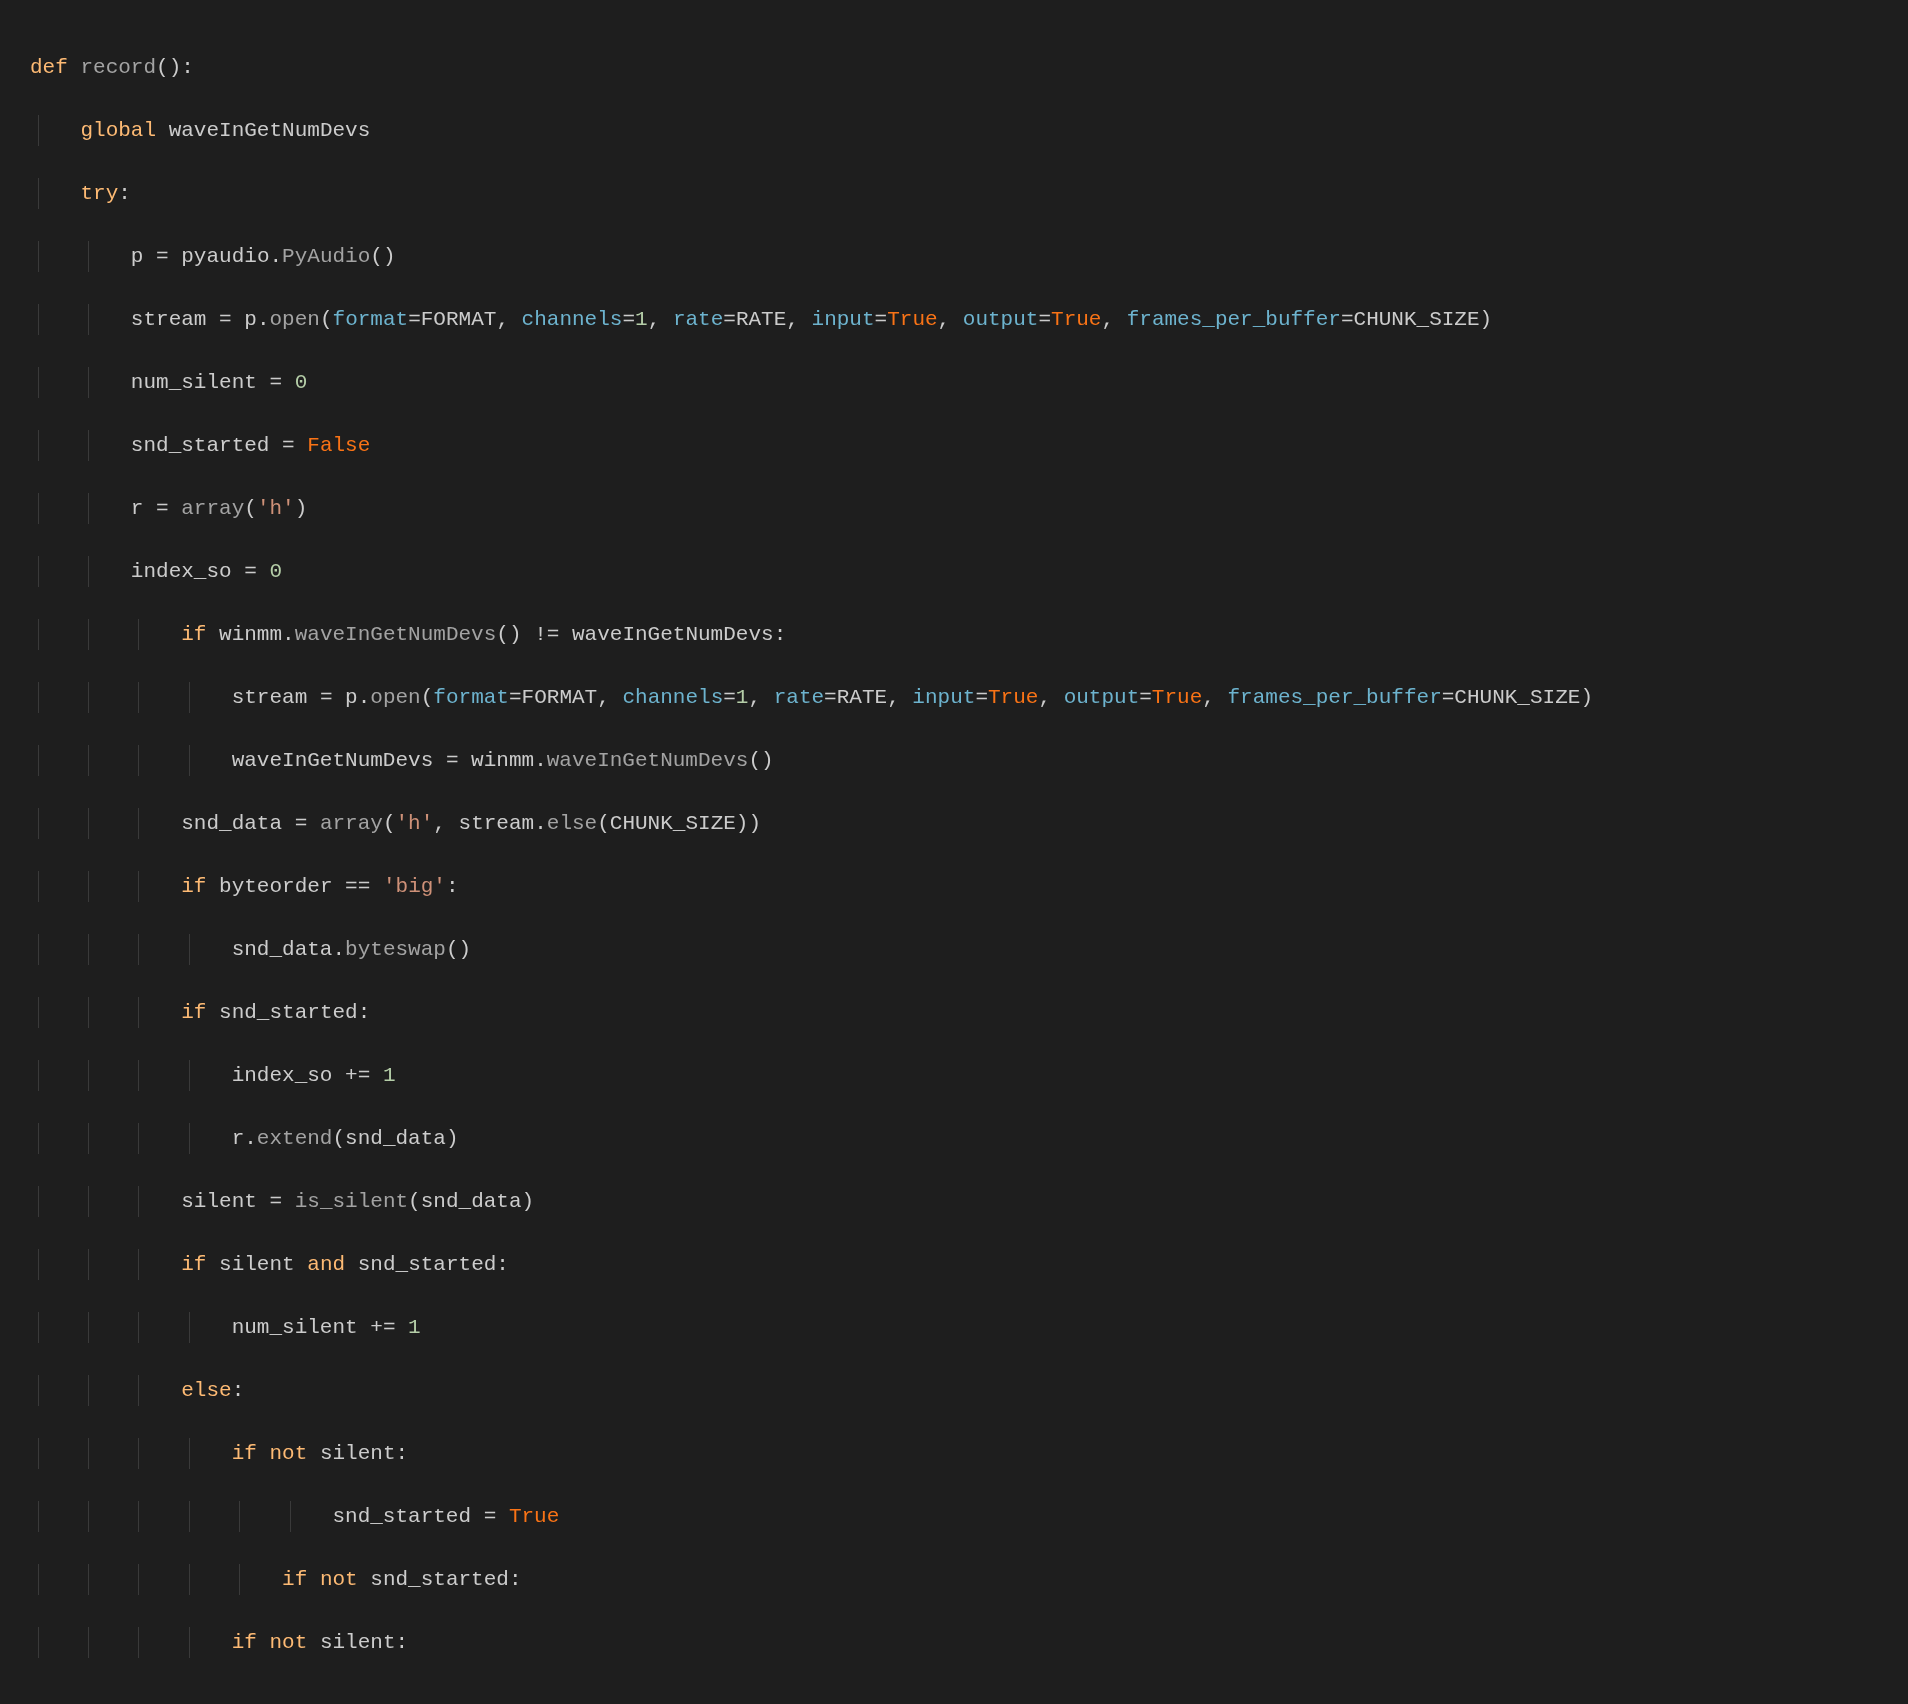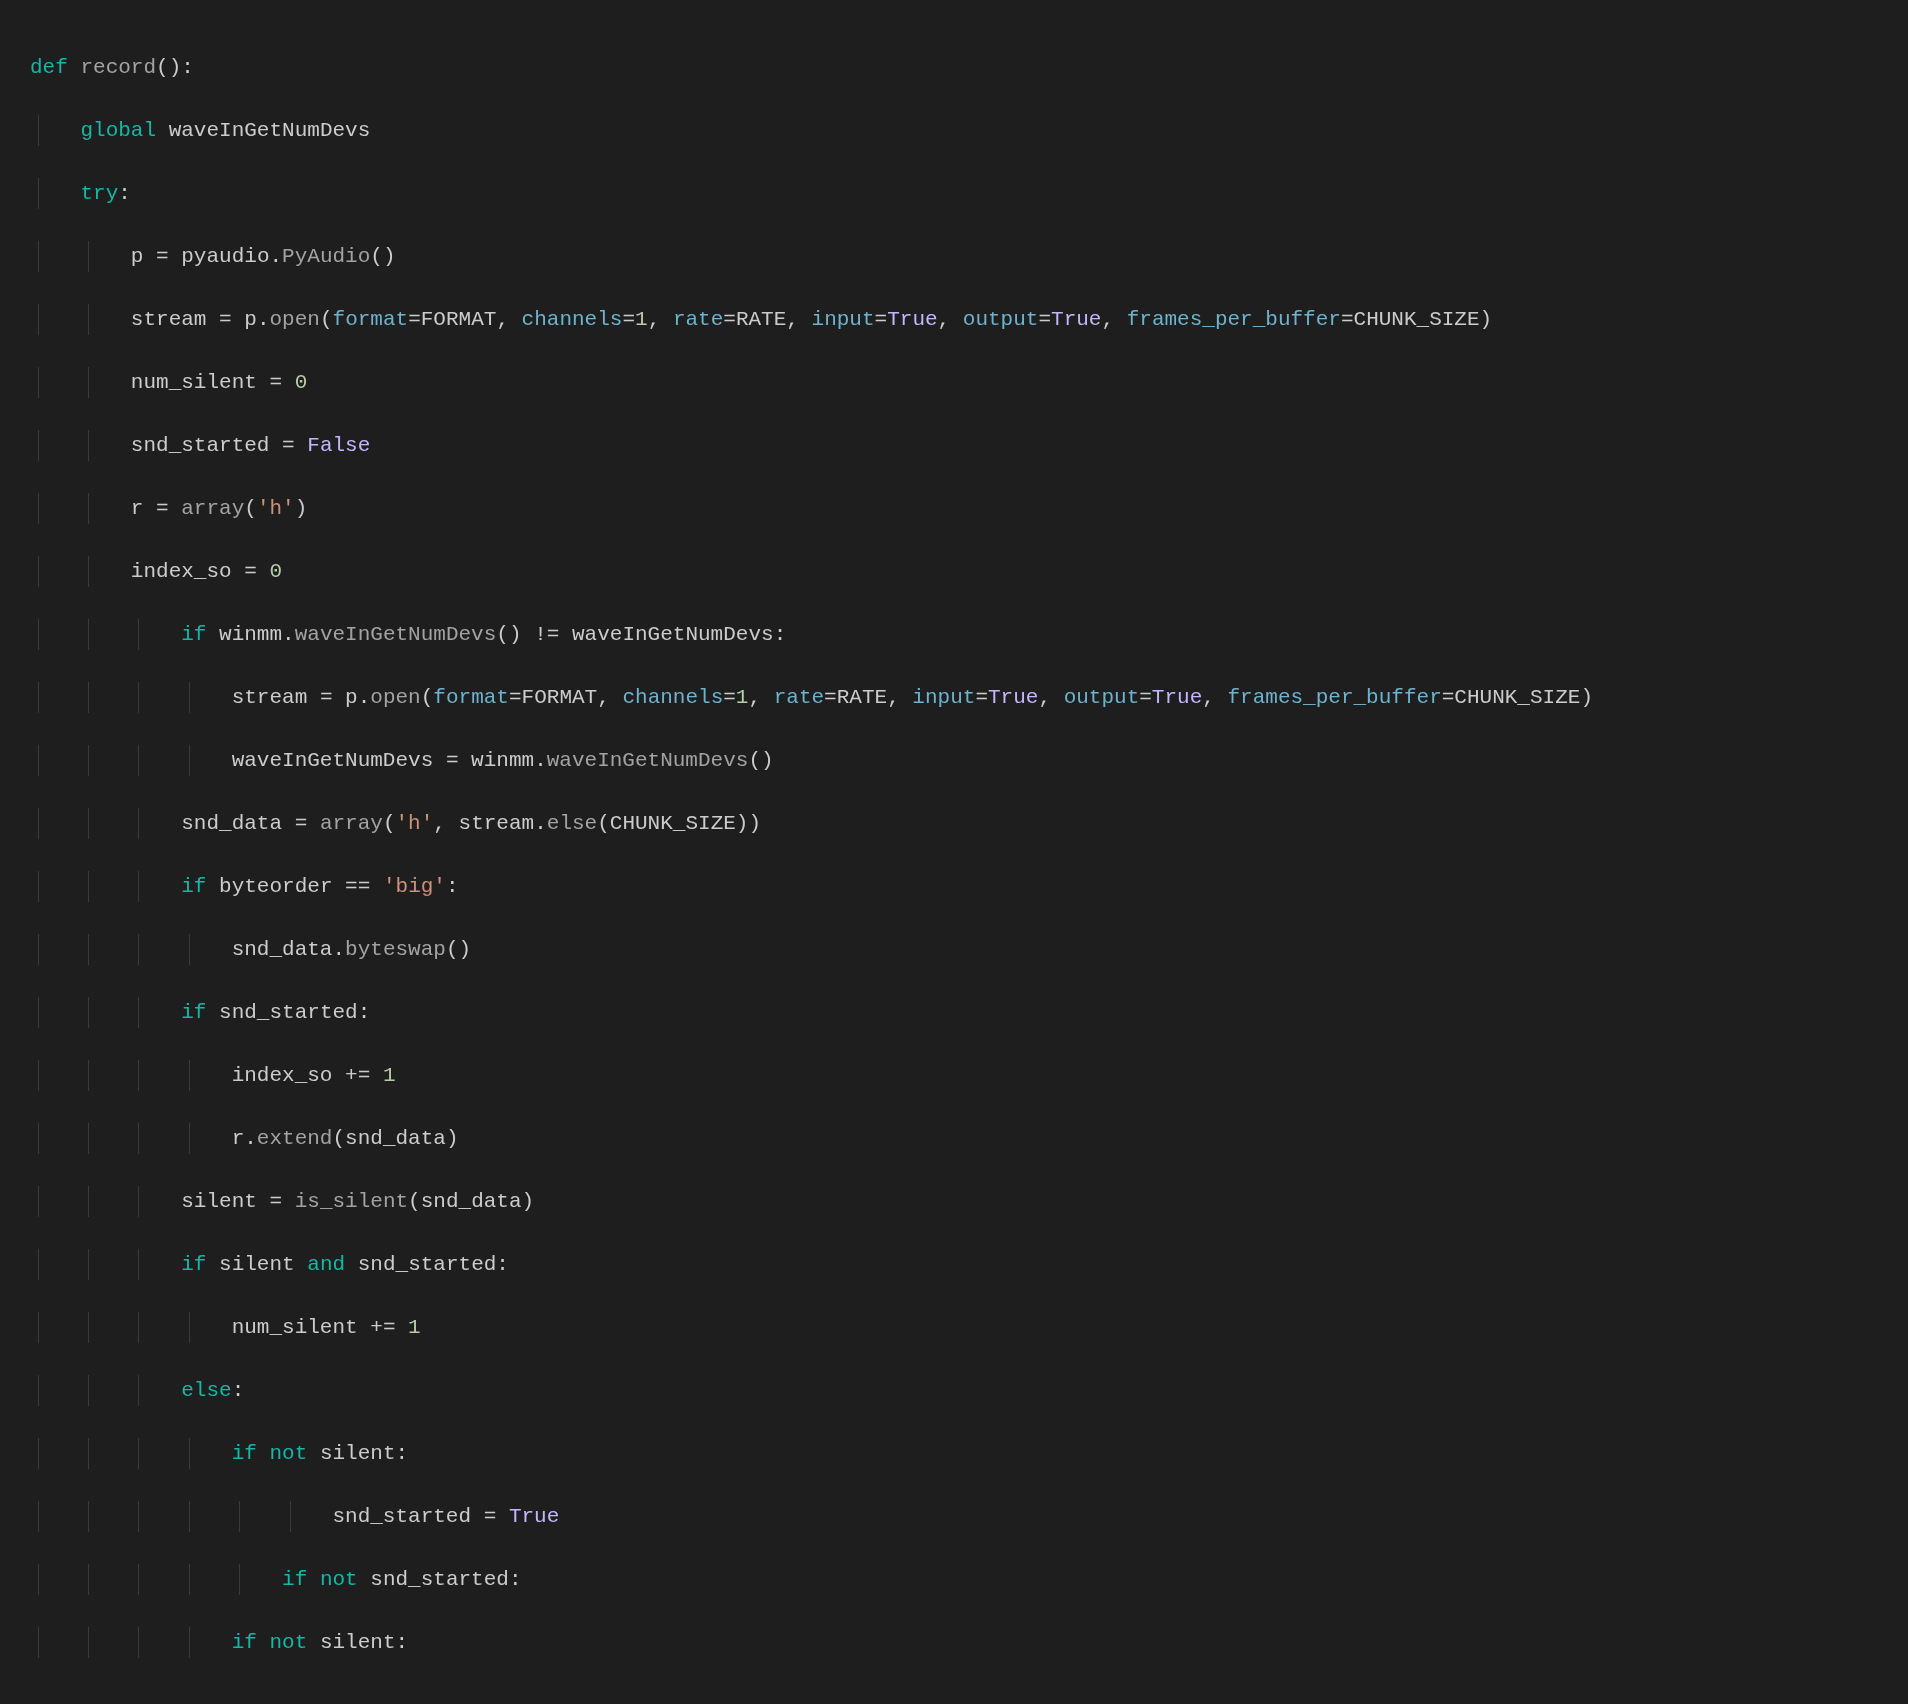--- a/index.html
+++ b/index.html
@@ -12,26 +12,26 @@
     color: #cccccc;
   }
   .code { white-space: pre; }
   .line { position: relative; }
   .guide {
     position: absolute;
     border-left: 1px solid #3a3a3a;
     top: 0;
     bottom: 0;
   }
-  .kw { color: #14b8a6; }        
+  .kw { color: #fdba74; }        
   .fn { color: #a3a3a3; }       
   .param { color: #6db3ce; }     
   .num { color: #b5cea8; }       
   .str { color: #ce9178; }       
-  .bool { color: #c4b5fd; margin-top: 32px; }
+  .bool { color: #f97316; margin-top: 32px; }
 </style>
 </head>
 <body>
 
 <div class="code">
 <div class="line"><span class="kw">def</span> <span class="fn">record</span><span>():</span></div>
 <div class="line"><span class="guide" style="left:0.6ch"></span>    <span class="kw">global</span> <span>waveInGetNumDevs</span></div>
 <div class="line"><span class="guide" style="left:0.6ch"></span>    <span class="kw">try</span><span>:</span></div>
 <div class="line"><span class="guide" style="left:0.6ch"></span><span class="guide" style="left:4.6ch"></span>        <span>p</span> <span>=</span> <span>pyaudio</span><span>.</span><span class="fn">PyAudio</span><span>()</span></div>
 <div class="line"><span class="guide" style="left:0.6ch"></span><span class="guide" style="left:4.6ch"></span>        <span>stream</span> <span>=</span> <span>p</span>.<span class="fn">open</span>(<span class="param">format</span>=<span>FORMAT</span>, <span class="param">channels</span>=<span class="num">1</span>, <span class="param">rate</span>=<span>RATE</span>, <span class="param">input</span>=<span class="bool">True</span>, <span class="param">output</span>=<span class="bool">True</span>, <span class="param">frames_per_buffer</span>=<span>CHUNK_SIZE</span>)</div>

